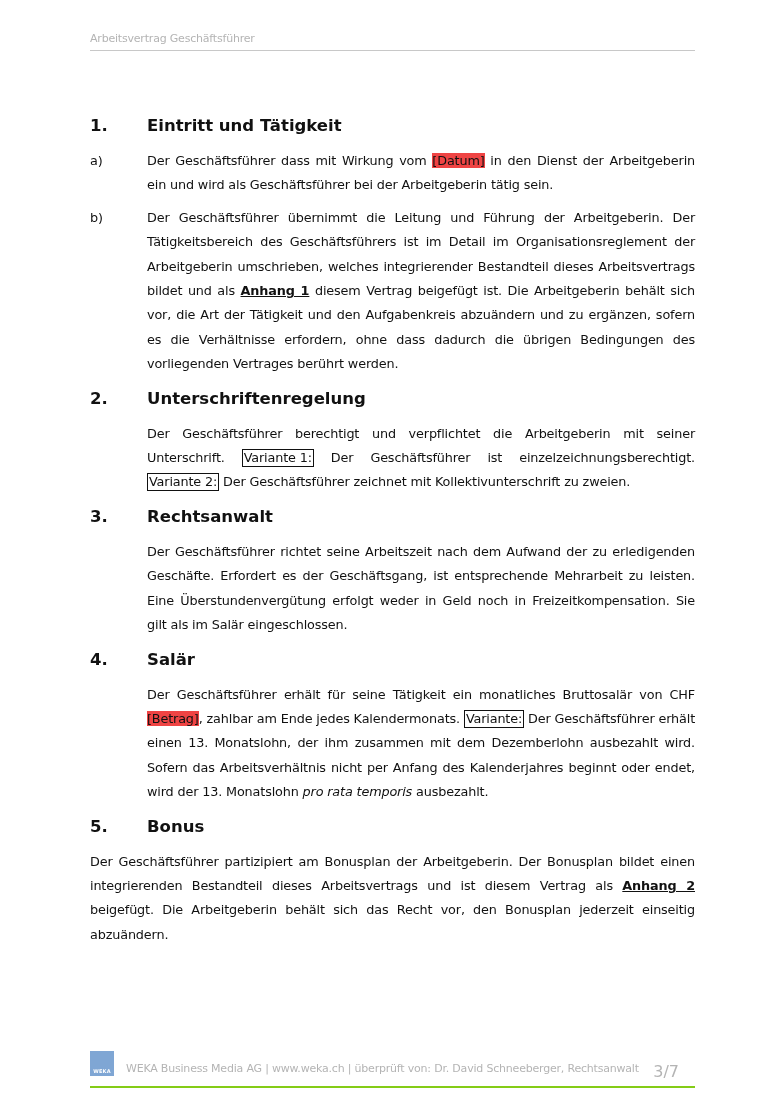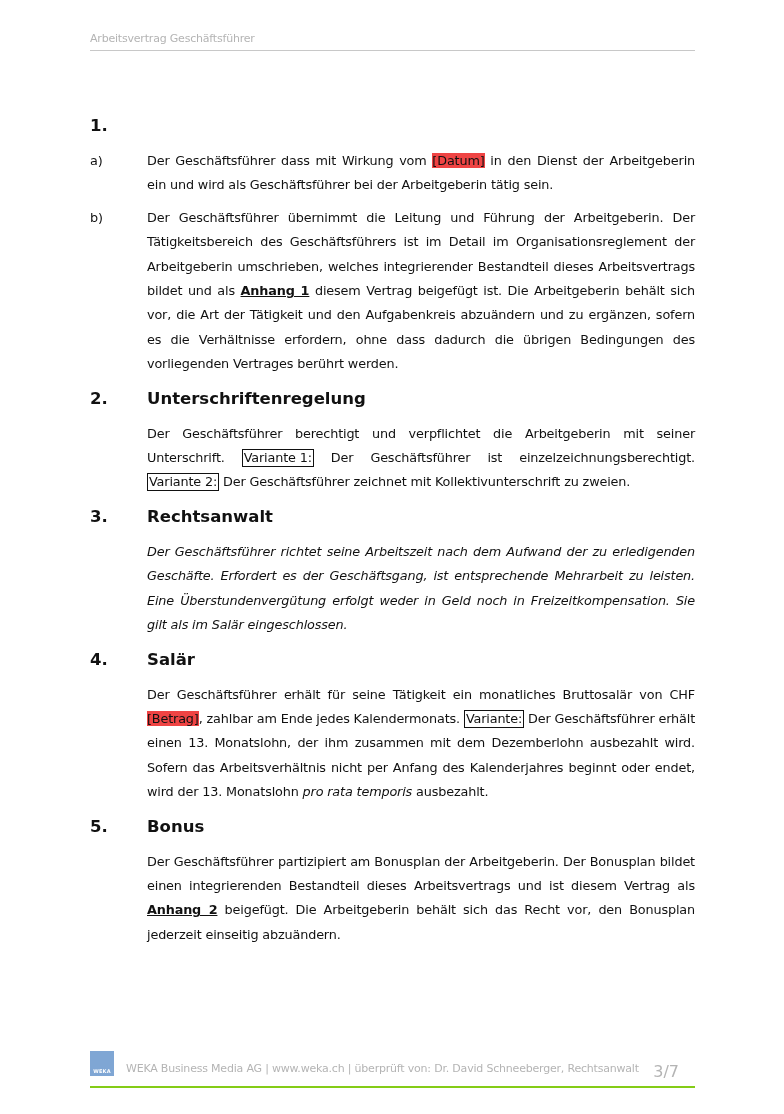--- a/index.html
+++ b/index.html
@@ -52,20 +52,21 @@
 <body>
 
 <div class="header">
   <span class="header-title">Arbeitsvertrag Geschäftsführer</span>
 </div>
 
 <div class="content">
 
   <h2 class="section-heading">
     <span class="section-num">1.</span>
+    <span>Eintritt und Tätigkeit</span>
   </h2>
   <div class="para-row" style="margin-top:11px;">
     <span class="para-label">a)</span>
     <p class="para"><span>Der Geschäftsführer dass mit Wirkung vom </span><span class="placeholder">[Datum]</span><span> in den Dienst der Arbeitgeberin ein und wird als Geschäftsführer bei der Arbeitgeberin tätig sein.</span></p>
   </div>
   <div class="para-row" style="margin-top:8px;">
     <span class="para-label">b)</span>
     <p class="para"><span>Der Geschäftsführer übernimmt die Leitung und Führung der Arbeitgeberin. Der Tätigkeitsbereich des Geschäftsführers ist im Detail im Organisationsreglement der Arbeitgeberin umschrieben, welches integrierender Bestandteil dieses Arbeitsvertrags bildet und als </span><b>Anhang 1</b><span> diesem Vertrag beigefügt ist. Die Arbeitgeberin behält sich vor, die Art der Tätigkeit und den Aufgabenkreis abzuändern und zu ergänzen, sofern es die Verhältnisse erfordern, ohne dass dadurch die übrigen Bedingungen des vorliegenden Vertrages berührt werden.</span></p>
   </div>
 
@@ -75,39 +76,39 @@
   </h2>
   <div class="para-row" style="margin-top:11px;justify-content:space-between;">
     <span class="para-label"></span>
     <p class="para"><span>Der Geschäftsführer berechtigt und verpflichtet die Arbeitgeberin mit seiner Unterschrift. </span><span class="variant">Variante 1:</span><span> Der Geschäftsführer ist einzelzeichnungsberechtigt. </span><span class="variant">Variante 2:</span><span> Der Geschäftsführer zeichnet mit Kollektivunterschrift zu zweien.</span></p>
   </div>
 
   <h2 class="section-heading" style="margin-top:10px;">
     <span class="section-num">3.</span>
     <span>Rechtsanwalt</span>
   </h2>
-  <div class="para-row" style="margin-top:11px;font-style:italic;">
+  <div class="para-row" style="margin-top:11px;">
     <span class="para-label"></span>
     <p class="para">Der Geschäftsführer richtet seine Arbeitszeit nach dem Aufwand der zu erledigenden Geschäfte. Erfordert es der Geschäftsgang, ist entsprechende Mehrarbeit zu leisten. Eine Überstundenvergütung erfolgt weder in Geld noch in Freizeitkompensation. Sie gilt als im Salär eingeschlossen.</p>
   </div>
 
   <h2 class="section-heading" style="margin-top:10px;">
     <span class="section-num">4.</span>
     <span>Salär</span>
   </h2>
   <div class="para-row" style="margin-top:11px;">
     <span class="para-label"></span>
     <p class="para"><span>Der Geschäftsführer erhält für seine Tätigkeit ein monatliches Bruttosalär von CHF </span><span class="placeholder">[Betrag]</span><span>, zahlbar am Ende jedes Kalendermonats. </span><span class="variant">Variante:</span><span> Der Geschäftsführer erhält einen 13. Monatslohn, der ihm zusammen mit dem Dezemberlohn ausbezahlt wird. Sofern das Arbeitsverhältnis nicht per Anfang des Kalenderjahres beginnt oder endet, wird der 13. Monatslohn </span><i>pro rata temporis</i><span> ausbezahlt.</span></p>
   </div>
 
   <h2 class="section-heading" style="margin-top:10px;">
     <span class="section-num">5.</span>
     <span>Bonus</span>
   </h2>
-  <div class="para-row" style="margin-top:11px;">
+  <div class="para-row" style="margin-top:11px;flex-direction:column;">
     <span class="para-label"></span>
     <p class="para"><span>Der Geschäftsführer partizipiert am Bonusplan der Arbeitgeberin. Der Bonusplan bildet einen integrierenden Bestandteil dieses Arbeitsvertrags und ist diesem Vertrag als </span><b>Anhang 2</b><span> beigefügt. Die Arbeitgeberin behält sich das Recht vor, den Bonusplan jederzeit einseitig abzuändern.</span></p>
   </div>
 </div>
 
 <div class="footer">
   <div class="logo">
       <span>WEKA</span>
     </div>
   <span class="footer-text">WEKA Business Media AG | www.weka.ch | überprüft von: Dr. David Schneeberger, Rechtsanwalt</span>

